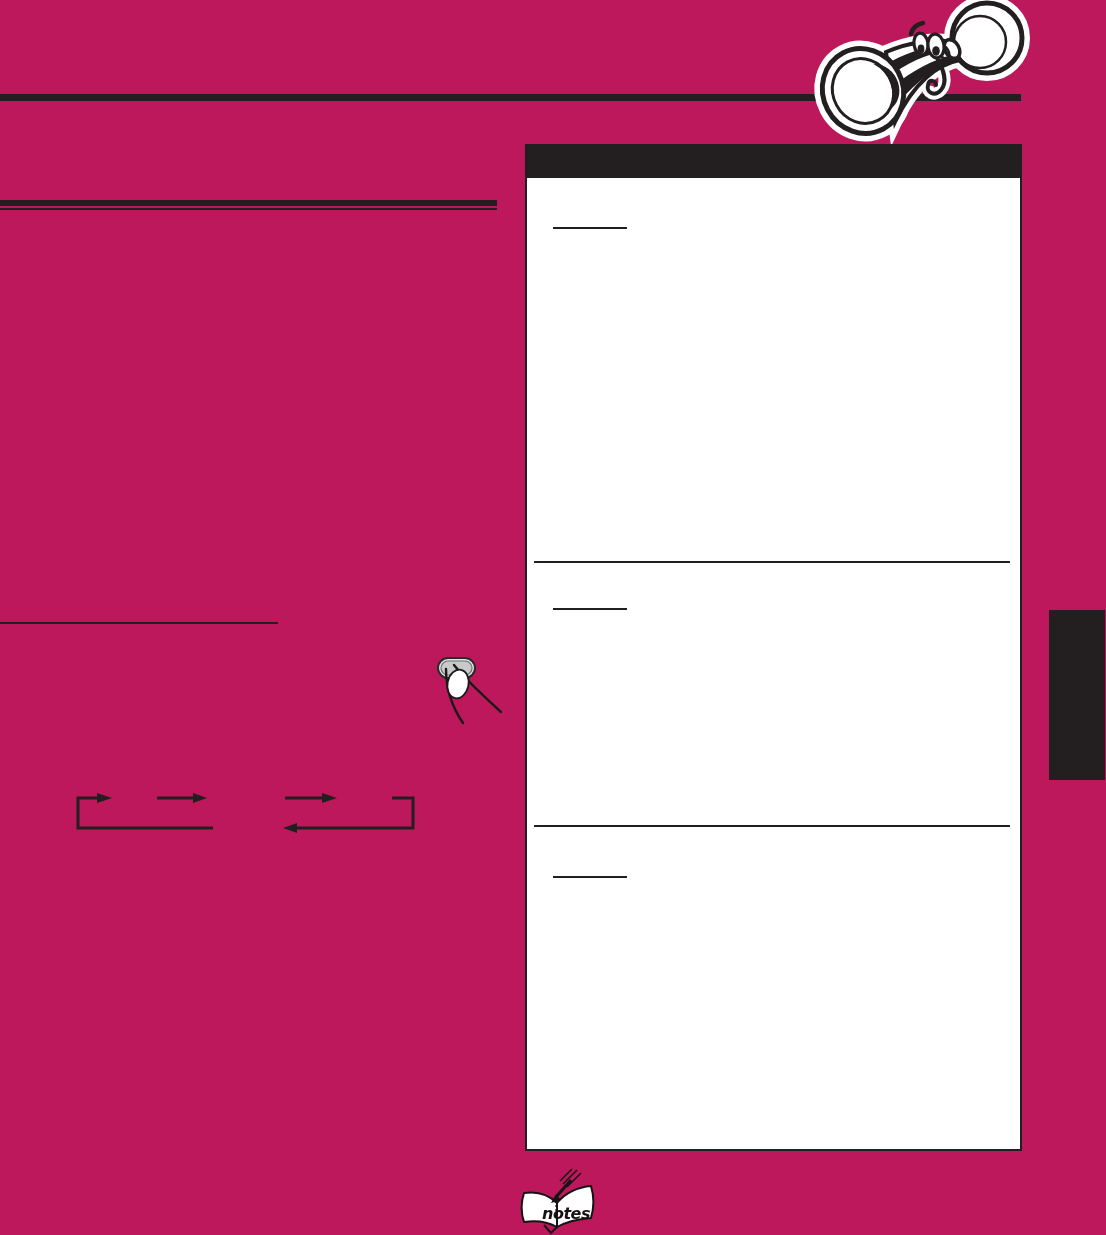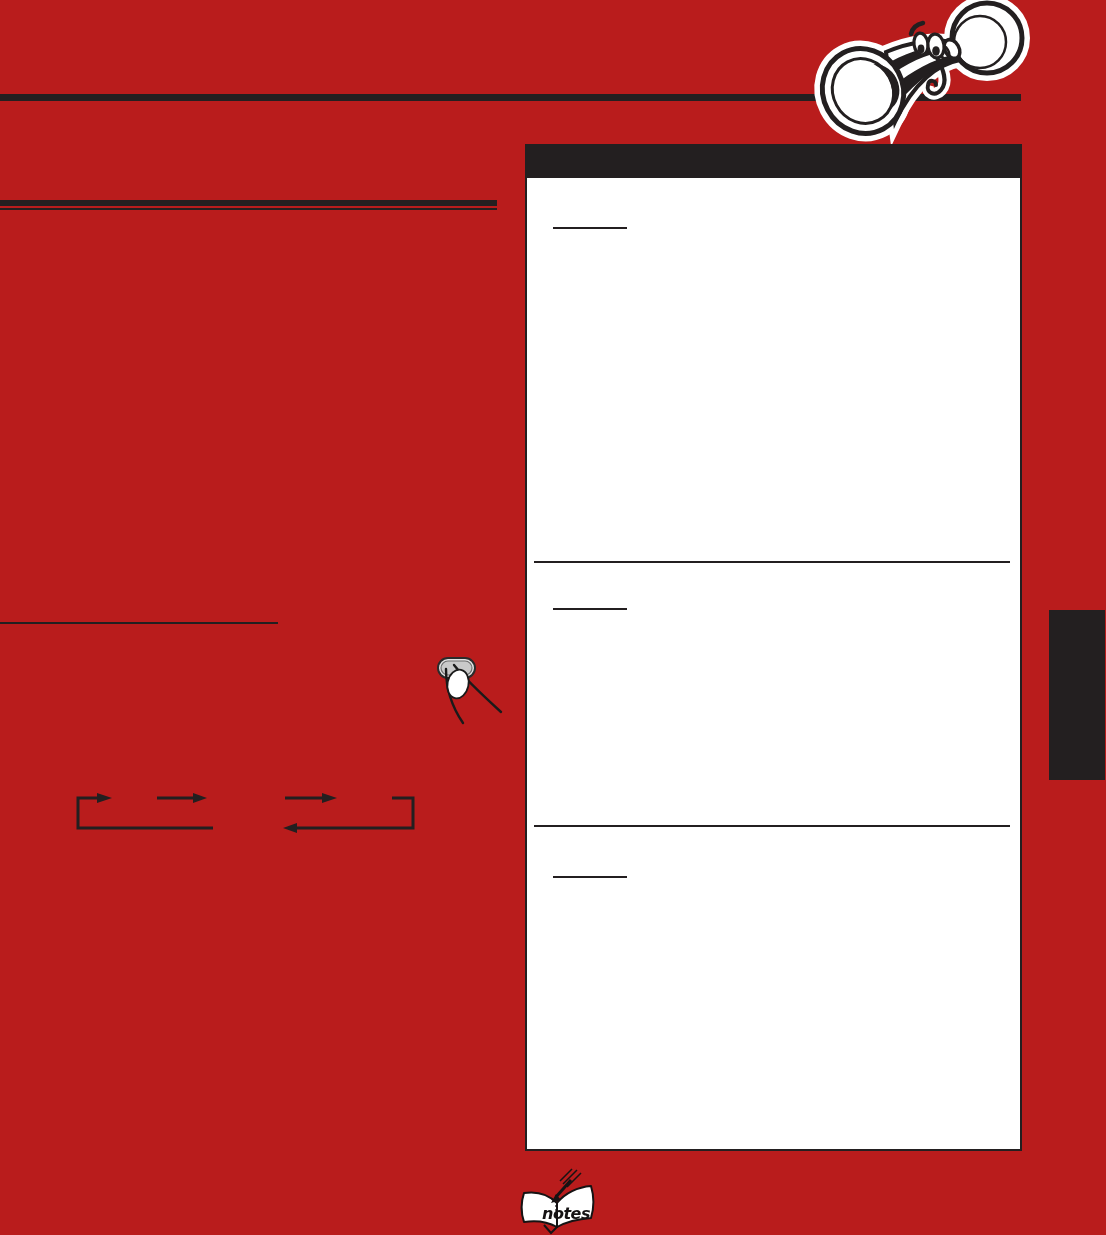--- a/index.html
+++ b/index.html
@@ -1,17 +1,17 @@
 <!DOCTYPE html>
 <html><head>
 <meta charset="utf-8">
 <style>
   html,body{margin:0;padding:0;background:#ffffff;}
   .page{
-    position:relative;width:1106px;height:1235px;background:#b91c1c;overflow:hidden;
+    position:relative;width:1106px;height:1235px;background:#be185d;overflow:hidden;
     font-family:"DejaVu Sans", sans-serif;
   }
   .abs{position:absolute;}
   .ink{background:#231f20;}
   
   .top-rule{left:0;top:94px;width:1021px;height:7px;}
   
   .dbl-thick{left:0;top:200px;width:497px;height:6px;}
   .dbl-thin{left:0;top:208px;width:497px;height:2px;}
   

